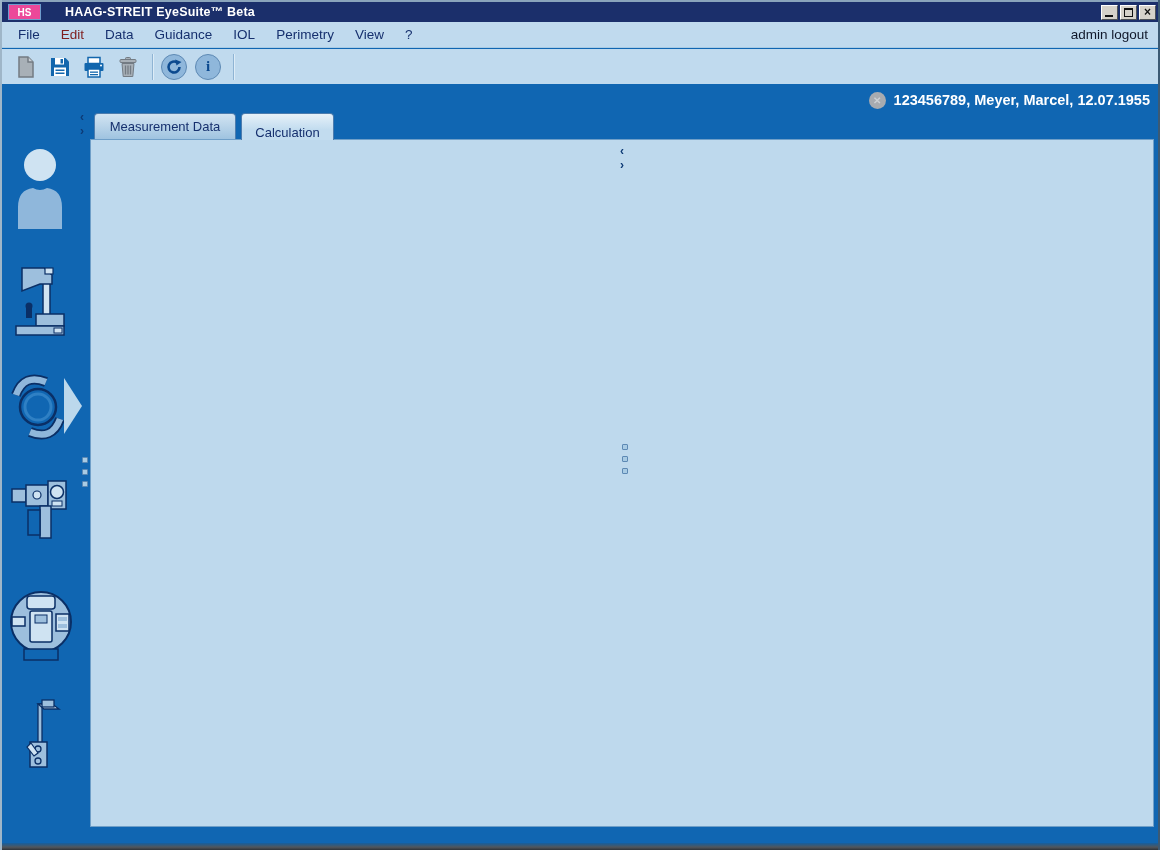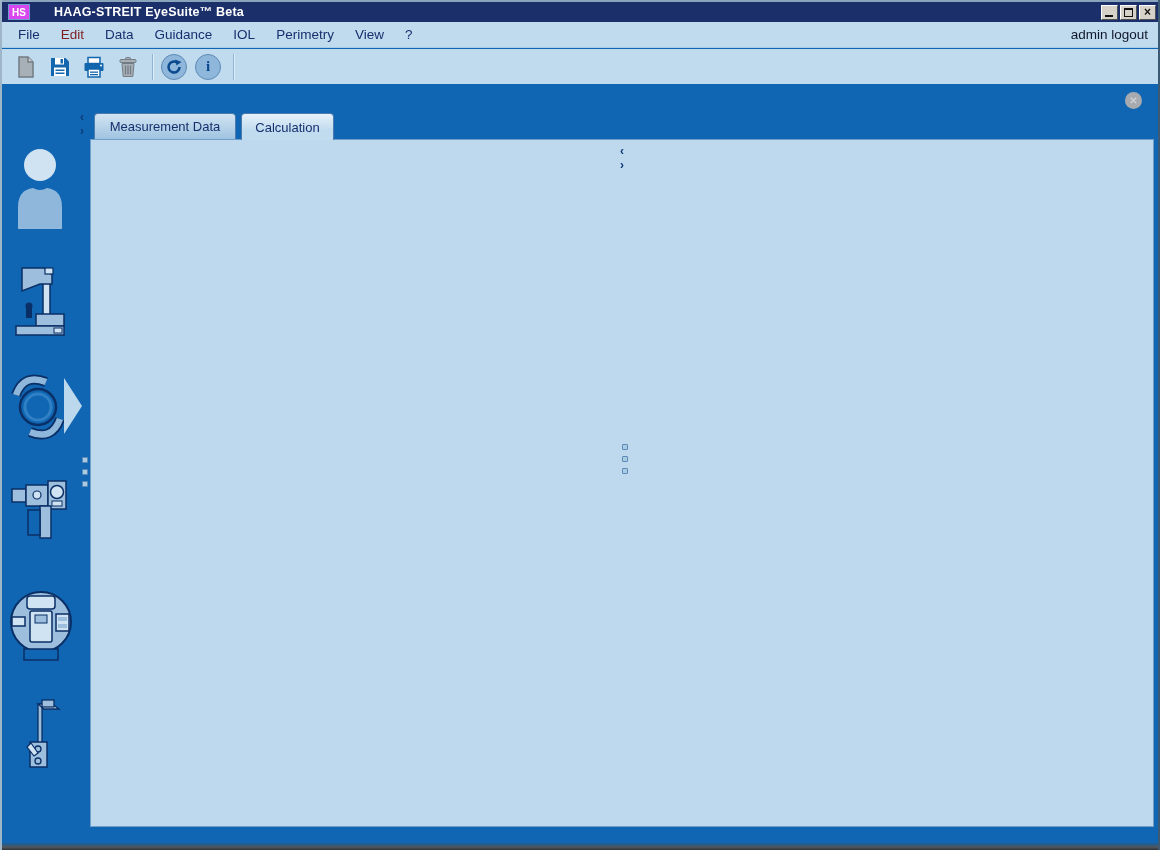--- a/index.html
+++ b/index.html
@@ -4,21 +4,21 @@
 <style>
   * { margin:0; padding:0; box-sizing:border-box; }
   body { font-family:"Liberation Sans", sans-serif; background:#555; }
   #app { position:relative; width:1160px; height:850px; background:#1066b2; overflow:hidden;
          border-left:2px solid #9fb6c8; border-right:2px solid #3c5a74; }
   .abs { position:absolute; }
 
   
   #titlebar { left:0; top:0; width:1160px; height:22px; background:#1b2f6b;
               display:flex; align-items:center; padding:0 6px; border-top:2px solid #8aa4bc; }
-  #logo { width:22px; height:16px; background:#d946ef; border:1px solid #6e9ccc; color:#fff;
+  #logo { width:33px; height:16px; background:#ec4899; border:1px solid #6e9ccc; color:#fff;
           font-size:10px; font-weight:bold; display:flex; align-items:center; justify-content:center; margin-right:8px; }
   #title-text { color:#fff; font-size:12.5px; font-weight:bold; letter-spacing:.2px;padding-left:16px; }
   #win-controls { margin-left:auto; display:flex; gap:2px; }
   .winbtn { width:17px; height:15px; background:#d6d2ca; border:1px solid;
             border-color:#ffffff #4f5358 #4f5358 #ffffff; position:relative; cursor:default; }
   .glyph-min { position:absolute; left:3px; bottom:2px; width:8px; height:2px; background:#111; }
   .glyph-max { position:absolute; left:3px; top:2px; width:9px; height:9px; border:1px solid #111; border-top:2px solid #111; }
   .glyph-close { position:absolute; left:0; top:-1px; width:15px; text-align:center; font-size:12px; font-weight:bold; color:#111; }
 
   
@@ -39,21 +39,21 @@
   
   #patientbar { left:0; top:84px; width:1148px; height:32px; display:flex; align-items:center; justify-content:flex-end; }
   #avatar { width:17px; height:17px; border-radius:50%; background:#a7abb0; color:#cdd1d5; font-size:10px; font-weight:bold;
             display:flex; align-items:center; justify-content:center; margin-right:8px; }
   #patient-text { color:#fff; font-size:14.5px; font-weight:bold; }
 
   
   .tab { top:113px; height:26px; border:1px solid #4c7cae; border-bottom:none; border-radius:4px 4px 0 0;
          display:flex; align-items:center; justify-content:center; font-size:13px; color:#16306e; cursor:default; }
   #tab-measurement { left:92px; width:142px; background:linear-gradient(#d2e4f2,#9fc3e0); z-index:1; }
-  #tab-calculation { left:239px; width:93px; background:linear-gradient(#e6f1f9,#c2dcef 60%); height:27px; z-index:3; }
+  #tab-calculation { left:239px; width:93px; background:linear-gradient(#e6f1f9,#c2dcef 60%); height:27px; z-index:3;align-items:flex-end; }
 
   
   #content { left:88px; top:139px; width:1064px; height:688px; background:#bed9ed;
              border:1px solid #6f9fc8; z-index:2; }
 
   .chev { color:#0d3a75; font-size:12px; font-weight:bold; line-height:10px; z-index:4; }
 
   
   .eye-section { top:146px; width:524px; height:616px; }
   #eye-od { left:96px; } #eye-os { left:628px; }
@@ -186,20 +186,21 @@
     <div class="round-btn">
       <span class="info-i">i</span>
     </div>
     <div class="tool-sep"></div>
   </div>
 
   <div id="patientbar" class="abs">
     <div id="avatar">
         <span>✕</span>
       </div>
+    <div id="patient-text">123456789, Meyer, Marcel, 12.07.1955</div>
   </div>
 
   <div class="abs sidebar-icon" style="left:12px; top:147px;">
     <svg width="52" height="82" viewBox="0 0 52 82">
       <circle cx="26" cy="18" r="16" fill="#cfe3f2"></circle>
       <path d="M4 82 V60 q0-17 15-19 a14 14 0 0 0 14 0 q15 2 15 19 V82 z" fill="#8fb7db"></path>
     </svg>
   </div>
   <div class="abs sidebar-icon" style="left:12px; top:262px;">
     <svg width="54" height="76" viewBox="0 0 54 76">

